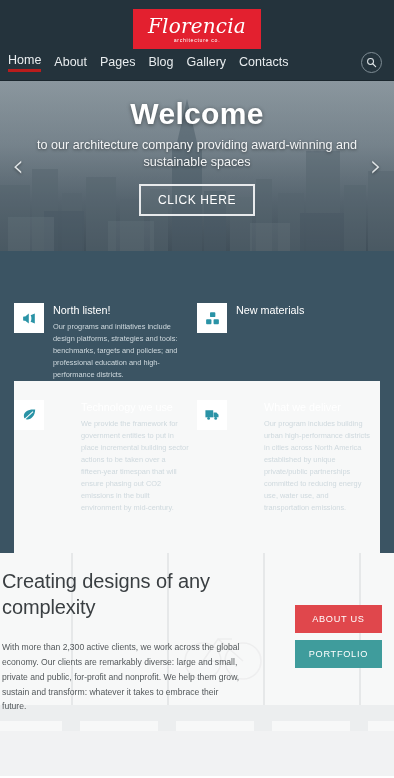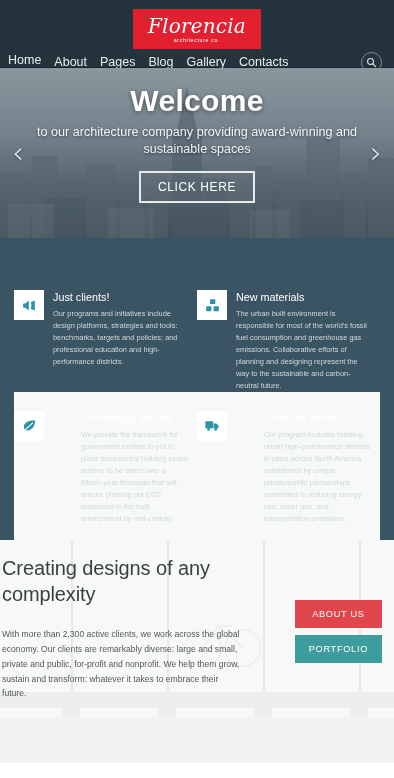--- a/index.html
+++ b/index.html
@@ -6,21 +6,21 @@
   html, body {
     width:394px; height:778px;
     font-family:"Liberation Sans", sans-serif;
     overflow:hidden;
     background:#ffffff;
   }
   #page { position:relative; width:394px; height:778px; overflow:hidden; }
 
   
   .header {
-    position:relative; height:68px; background:#24333c;
+    position:relative; height:81px; background:#24333c;
     border-bottom:1px solid #1b272e;
   }
   .logo {
     position:absolute; left:50%; transform:translateX(-50%); top:9px;
     width:128px; height:40px; background:#e3202f;
     display:flex; flex-direction:column; align-items:center; justify-content:center;
     line-height:1;
   }
   .logo-main {
     font-family:"DejaVu Serif", serif; font-style:italic;
@@ -109,21 +109,21 @@
   .bottom-inner { position:relative; z-index:3; padding:16px 14px 0 2px; }
   .b-title {
     font-size:20px; color:#3a3f42; font-weight:normal;
     line-height:1.28; width:250px; letter-spacing:-.1px;
   }
   .b-text {
     margin-top:20px; width:240px;
     font-size:8.6px; color:#53585b; line-height:1.72;
   }
   .b-btns {
-    position:absolute; right:12px; top:60px; z-index:4;
+    position:absolute; right:12px; top:52px; z-index:4;
     display:flex; flex-direction:column; gap:7px; align-items:stretch;
   }
   .b-btn {
     color:#ffffff; font-size:9.2px; letter-spacing:.7px;
     text-align:center; padding:9px 14px; min-width:84px;
   }
   .b-btn.red { background:#e0474c; }
   .b-btn.teal { background:#3f9c9c; }
 </style>
 </head>
@@ -199,36 +199,35 @@
     <div class="f-grid">
 
       <div class="f-cell">
         <div class="f-icon">
           <svg width="17" height="17" viewBox="0 0 24 24" fill="#2a93a6">
             <path d="M3 10v4a1 1 0 0 0 1 1h2l5 4V5L6 9H4a1 1 0 0 0-1 1z"></path>
             <path d="M13.5 7.5c1.6 1 1.6 8 0 9l6 2.5V5z"></path>
           </svg>
         </div>
         <div class="f-body">
-          <div class="f-title">Just clients!</div>
+          <div class="f-title">North listen!</div>
           <div class="f-text">Our programs and initiatives include design platforms, strategies and tools: benchmarks, targets and policies; and professional education and high-performance districts.</div>
         </div>
       </div>
 
       <div class="f-cell">
         <div class="f-icon">
           <svg width="17" height="17" viewBox="0 0 24 24" fill="#2a93a6">
             <rect x="8.5" y="3" width="7.5" height="7" rx="1.2"></rect>
             <rect x="3" y="13" width="7.5" height="7" rx="1.2"></rect>
             <rect x="13.5" y="13" width="7.5" height="7" rx="1.2"></rect>
           </svg>
         </div>
         <div class="f-body">
           <div class="f-title">New materials</div>
-          <div class="f-text">The urban built environment is responsible for most of the world's fossil fuel consumption and greenhouse gas emissions. Collaborative efforts of planning and designing represent the way to the sustainable and carbon-neutral future.</div>
         </div>
       </div>
 
       <div class="f-cell bottom">
         <div class="f-icon">
           <svg width="17" height="17" viewBox="0 0 24 24" fill="#2a93a6">
             <path d="M20 5C11 4 4 8 4 14c0 3 2 5 5 5 6 0 11-6 11-14z"></path>
             <line x1="5" y1="19" x2="17" y2="8" stroke="#ffffff" stroke-width="1.5"></line>
           </svg>
         </div>

